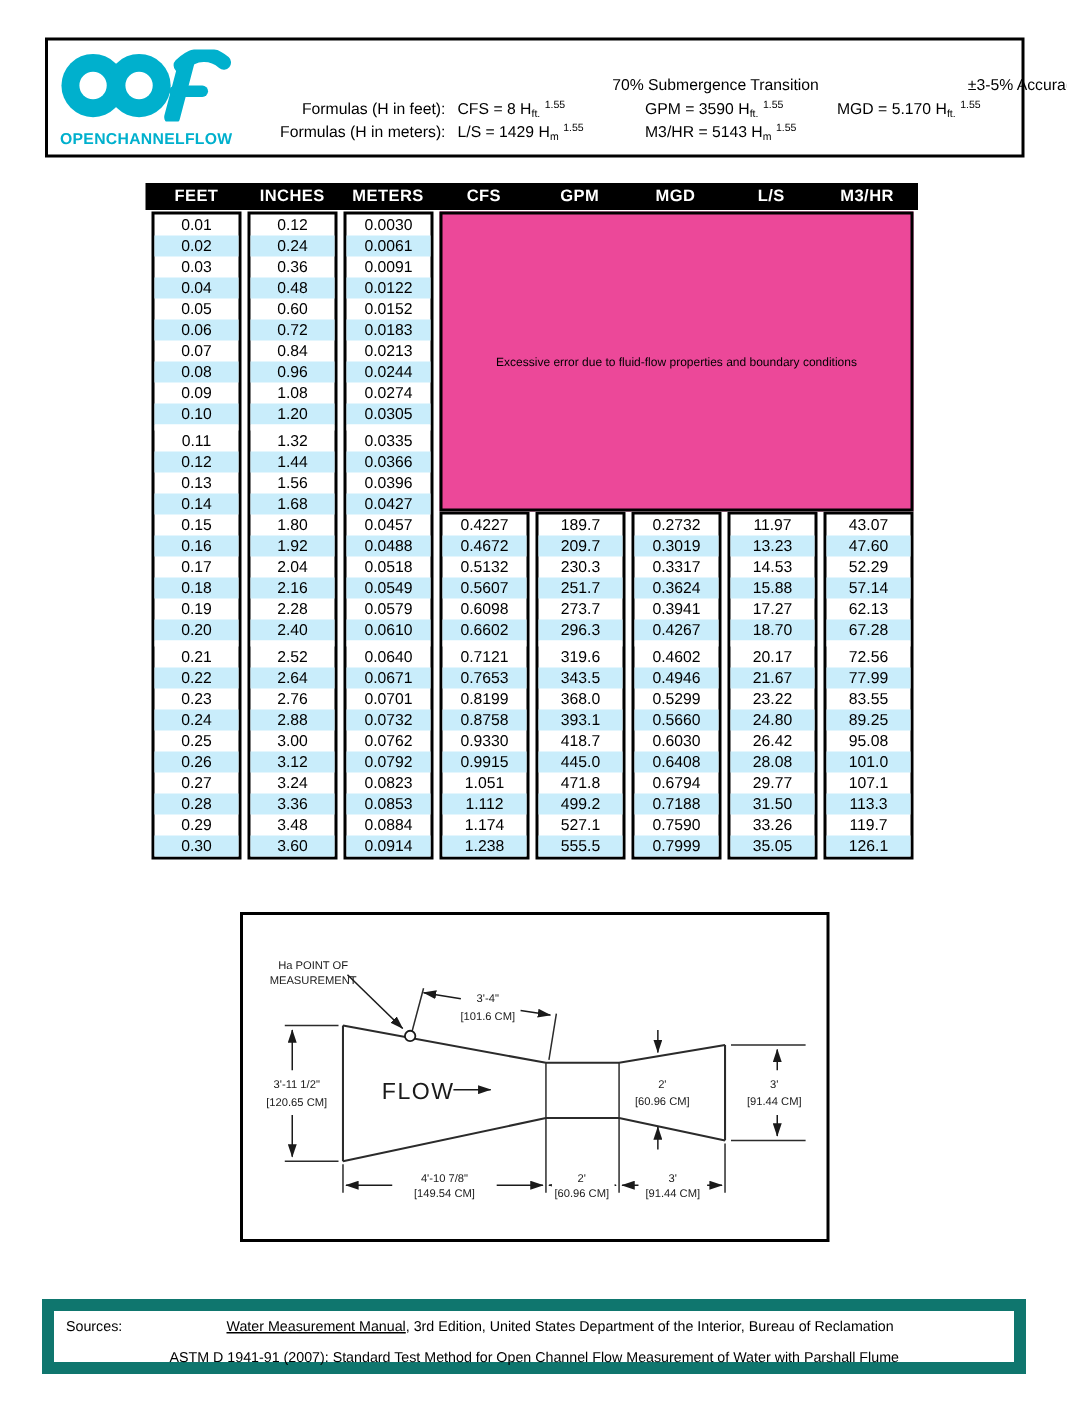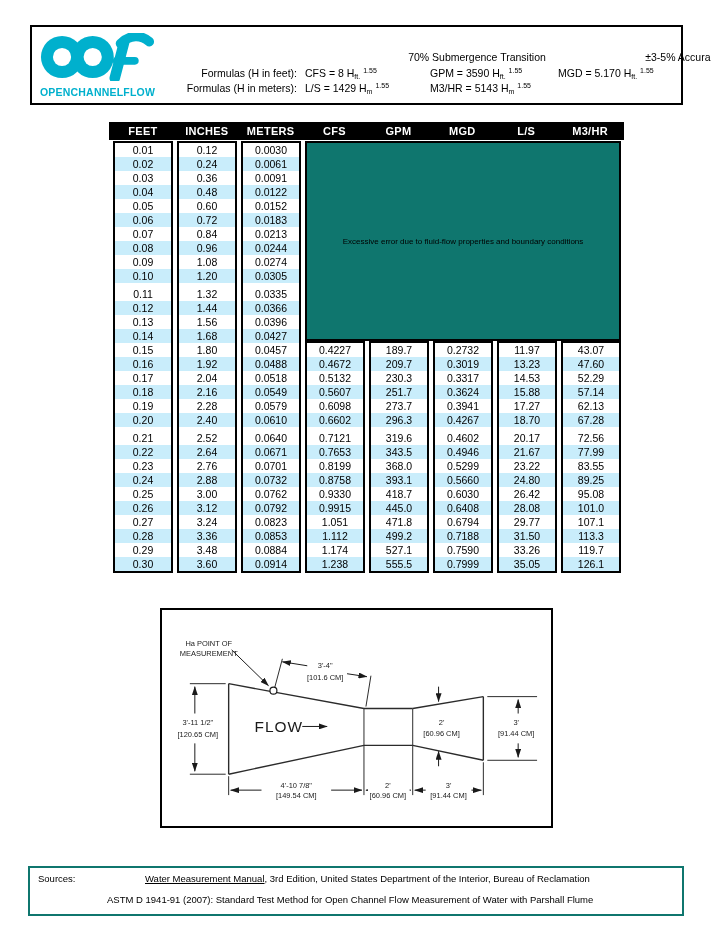--- a/index.html
+++ b/index.html
@@ -14,45 +14,45 @@
   .doc-title{position:absolute;left:320px;top:2px;width:335px;text-align:center;
              font-size:15px;font-weight:bold;white-space:nowrap;}
   .sub1{position:absolute;left:340px;top:24px;width:210px;text-align:center;font-size:10.5px;}
   .sub2{position:absolute;left:555px;top:24px;width:110px;text-align:right;font-size:10.5px;white-space:nowrap;margin-left:24px;}
   .f-label{position:absolute;left:55px;width:210px;text-align:right;font-size:10.5px;white-space:nowrap;}
   .formula{position:absolute;font-size:10.5px;white-space:nowrap;}
   .formula sub{font-size:7px;vertical-align:-2px;}
   .formula sup{font-size:7px;vertical-align:4px;margin-left:3px;}
 
   
-  .dtable{position:absolute;left:109px;top:122px;width:515px;}
+  .dtable{position:absolute;left:97px;top:122px;width:515px;}
   .thead{display:flex;gap:4px;padding:0 4px;background:#000;height:18px;align-items:center;box-sizing:border-box;}
   .th{width:60px;text-align:center;color:#fff;font-weight:bold;font-size:11px;letter-spacing:.3px;}
   .tbody{display:flex;gap:4px;padding:0 4px;margin-top:1px;}
   .colbox{width:60px;border:2px solid #000;background:#fff;box-sizing:border-box;}
   .cell{height:14px;line-height:14px;font-size:10.5px;text-align:center;white-space:nowrap;}
   .cell.alt{background:#c9edfb;}
   .spacer{height:4px;background:#fff;}
   .right-block{width:316px;display:flex;flex-direction:column;}
-  .merged-box{height:200px;border:2px solid #000;box-sizing:border-box;background:#0f766e;
+  .merged-box{height:200px;border:2px solid #000;box-sizing:border-box;background:#ec4899;
               display:flex;align-items:center;justify-content:center;}
   .merged-box span{font-size:8px;text-align:center;padding:0 14px;}
   .right-cols{display:flex;gap:4px;}
   .right-cols .colbox{width:60px;}
 
   
   .diagram-box{position:absolute;left:160px;top:608px;width:393px;height:220px;
                border:2px solid #000;box-sizing:border-box;}
   .diagram-box svg{display:block;}
   .dim-text{font-size:7.5px;fill:#1a1a1a;}
   .flow-text{font-size:15.5px;fill:#1a1a1a;letter-spacing:1px;}
 
   
   .sources-box{position:absolute;left:28px;top:866px;width:656px;height:50px;
-               border:2px solid #0f766e;box-sizing:border-box;font-size:9.5px;}
+               border:8px solid #0f766e;box-sizing:border-box;font-size:9.5px;}
   .src-label{position:absolute;left:8px;top:5px;}
   .src-line1{position:absolute;left:77px;top:5px;white-space:nowrap;}
   .src-line2{position:absolute;left:77px;top:26px;white-space:nowrap;}
   .src-underline{text-decoration:underline;margin-left:38px;}
 </style>
 </head>
 <body>
 
 <div class="page">
 

